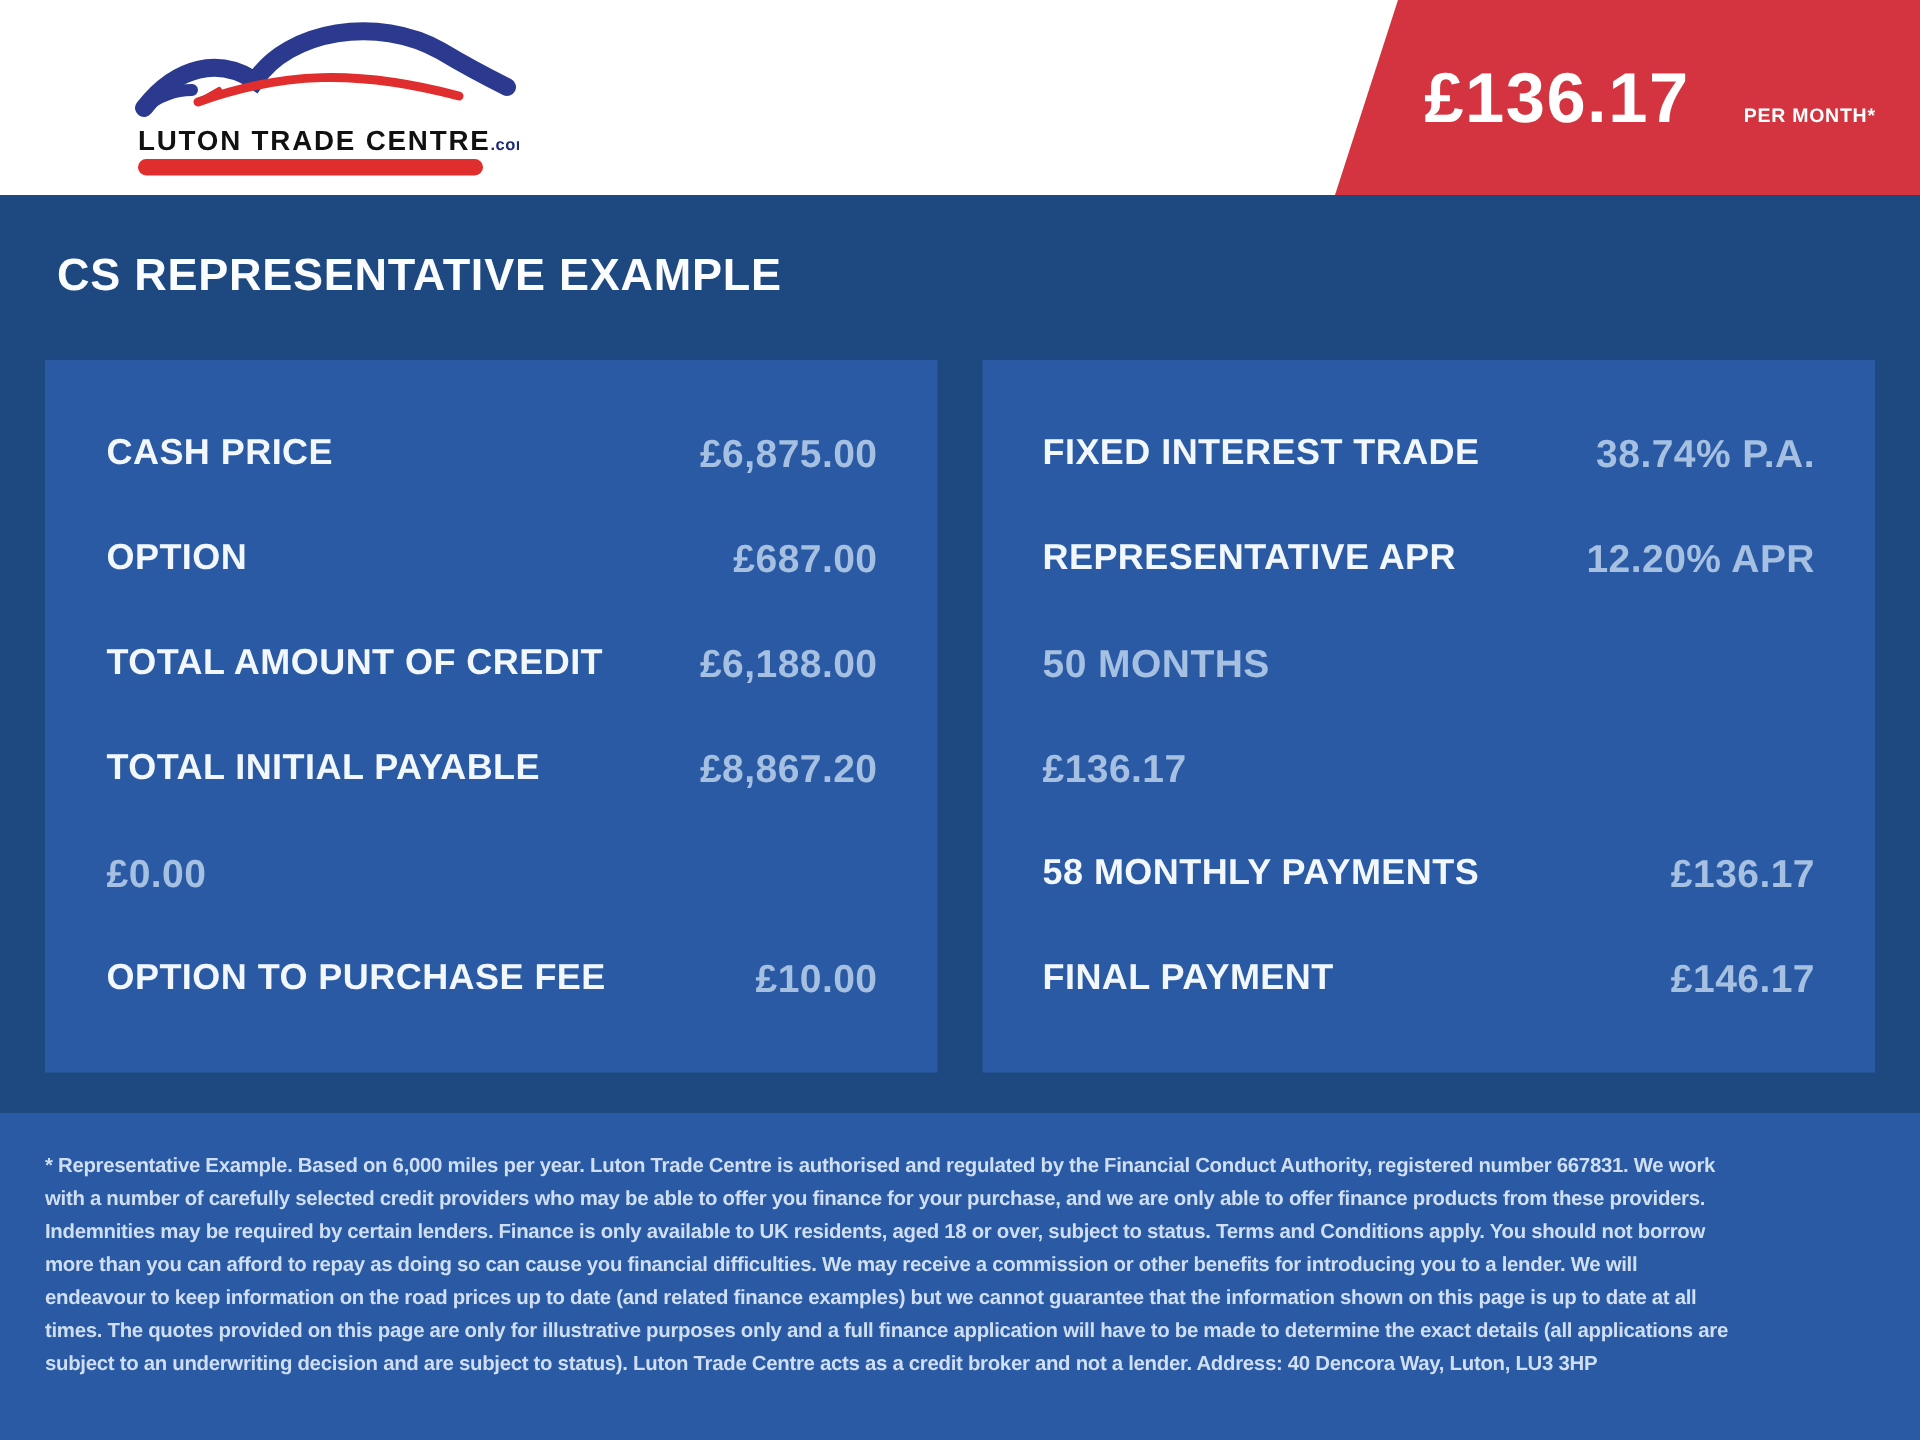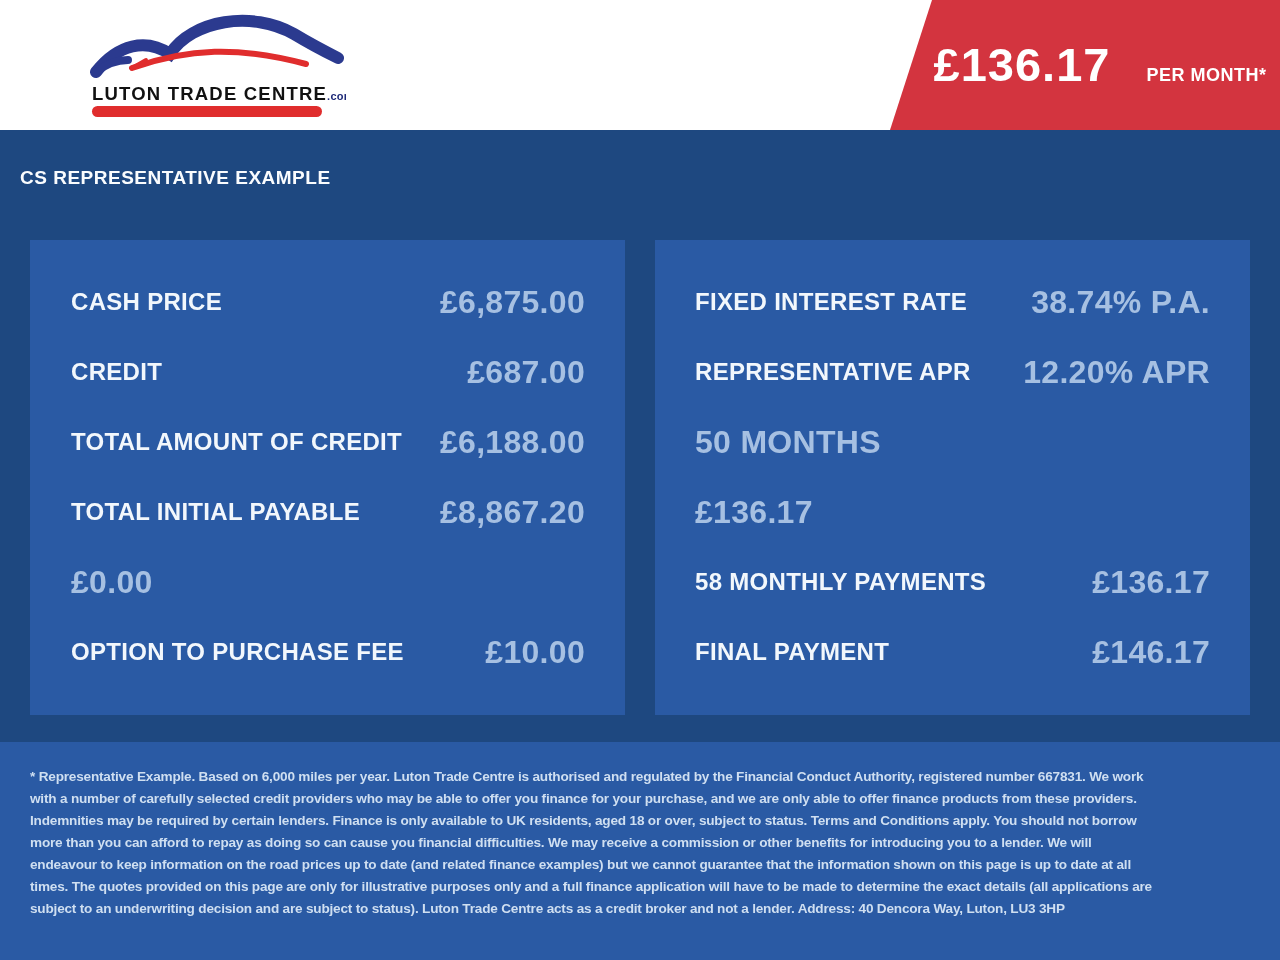--- a/index.html
+++ b/index.html
@@ -35,45 +35,45 @@
     position:absolute;right:0;top:0;width:390px;height:130px;
     background:var(--banner-red,#d3343f);
     clip-path:polygon(42px 0,100% 0,100% 100%,0 100%);
     display:flex;align-items:baseline;justify-content:center;
     padding-left:30px;color:#fff;
   }
   .price-banner .price{
     font-size:47px;font-weight:700;letter-spacing:1px;line-height:130px;
   }
   .price-banner .period{
-    font-size:18px;font-weight:700;margin-left:36px;letter-spacing:.5px;
+    font-size:13px;font-weight:700;margin-left:36px;letter-spacing:.5px;
   }
 
   
   .page-title{
-    position:absolute;left:20px;top:167px;
-    color:#fafcfe;font-size:19px;font-weight:700;letter-spacing:.5px;
+    position:absolute;left:38px;top:167px;
+    color:#fafcfe;font-size:30px;font-weight:700;letter-spacing:.5px;
   }
   .panel{
     position:absolute;top:240px;width:595px;height:475px;
     background:var(--panel-bg,#2a5aa4);
     padding:27px 40px 25px 40px;
     display:flex;flex-direction:column;
   }
   .panel.left{left:30px;padding-left:41px;}
   .panel.right{left:655px;}
   .row{
     height:70px;display:flex;align-items:center;justify-content:space-between;
   }
   .row .label{
     color:var(--label-text,#f2f7fc);font-size:24px;font-weight:700;letter-spacing:.3px;
     white-space:nowrap;
   }
   .row .value{
-    color:var(--value-text,#a6c0e2);font-size:32px;font-weight:700;letter-spacing:.3px;
+    color:var(--value-text,#a6c0e2);font-size:26px;font-weight:700;letter-spacing:.3px;
     white-space:nowrap;text-align:center;
   }
 
   
   .footer{
     position:absolute;left:0;top:742px;width:1280px;height:250px;
     background:var(--panel-bg,#2a5aa4);
   }
   .footer p{
     margin:24px 30px 0 30px;max-width:1125px;
@@ -102,21 +102,21 @@
 </header>
 
 <h1 class="page-title">CS REPRESENTATIVE EXAMPLE</h1>
 
 <section class="panel left">
   <div class="row">
     <span class="label">CASH PRICE</span>
     <span class="value">£6,875.00</span>
   </div>
   <div class="row">
-    <span class="label">CREDIT</span>
+    <span class="label">OPTION</span>
     <span class="value">£687.00</span>
   </div>
   <div class="row">
     <span class="label">TOTAL AMOUNT OF CREDIT</span>
     <span class="value">£6,188.00</span>
   </div>
   <div class="row">
     <span class="label">TOTAL INITIAL PAYABLE</span>
     <span class="value">£8,867.20</span>
   </div>
@@ -124,21 +124,21 @@
     <span class="value">£0.00</span>
   </div>
   <div class="row">
     <span class="label">OPTION TO PURCHASE FEE</span>
     <span class="value">£10.00</span>
   </div>
 </section>
 
 <section class="panel right">
   <div class="row">
-    <span class="label">FIXED INTEREST RATE</span>
+    <span class="label">FIXED INTEREST TRADE</span>
     <span class="value">38.74% P.A.</span>
   </div>
   <div class="row">
     <span class="label">REPRESENTATIVE APR</span>
     <span class="value">12.20% APR</span>
   </div>
   <div class="row">
     <span class="value">50 MONTHS</span>
   </div>
   <div class="row">

